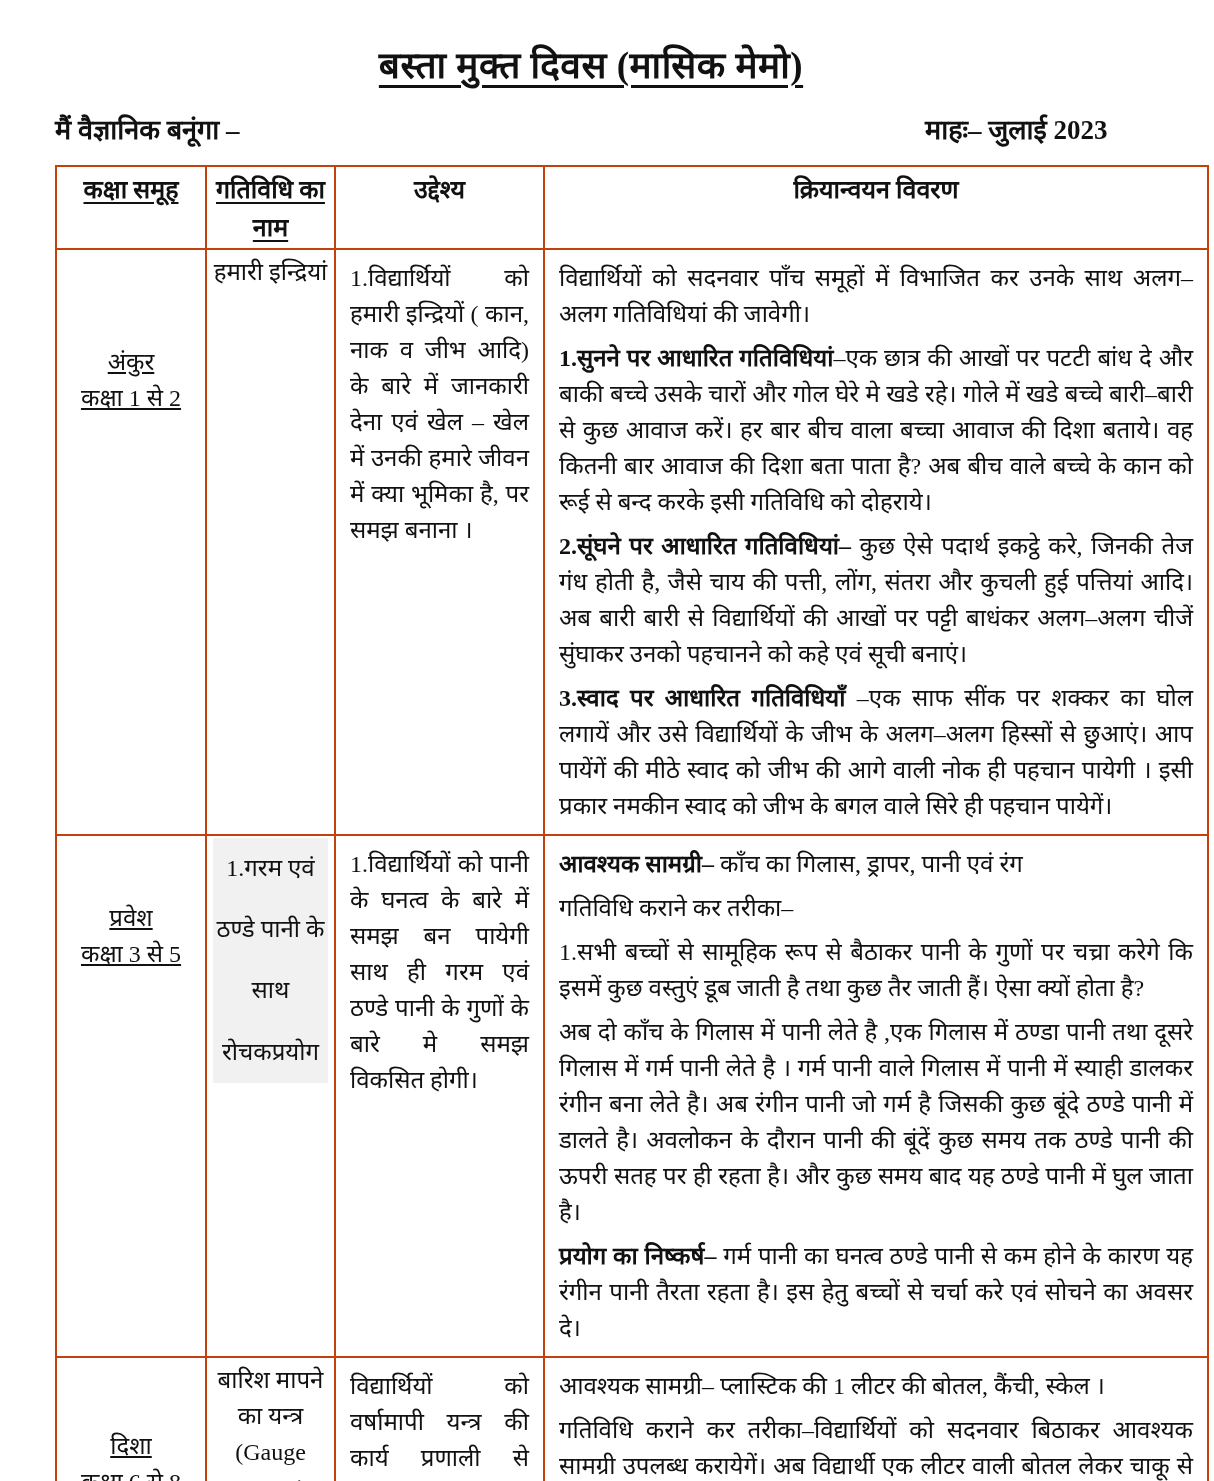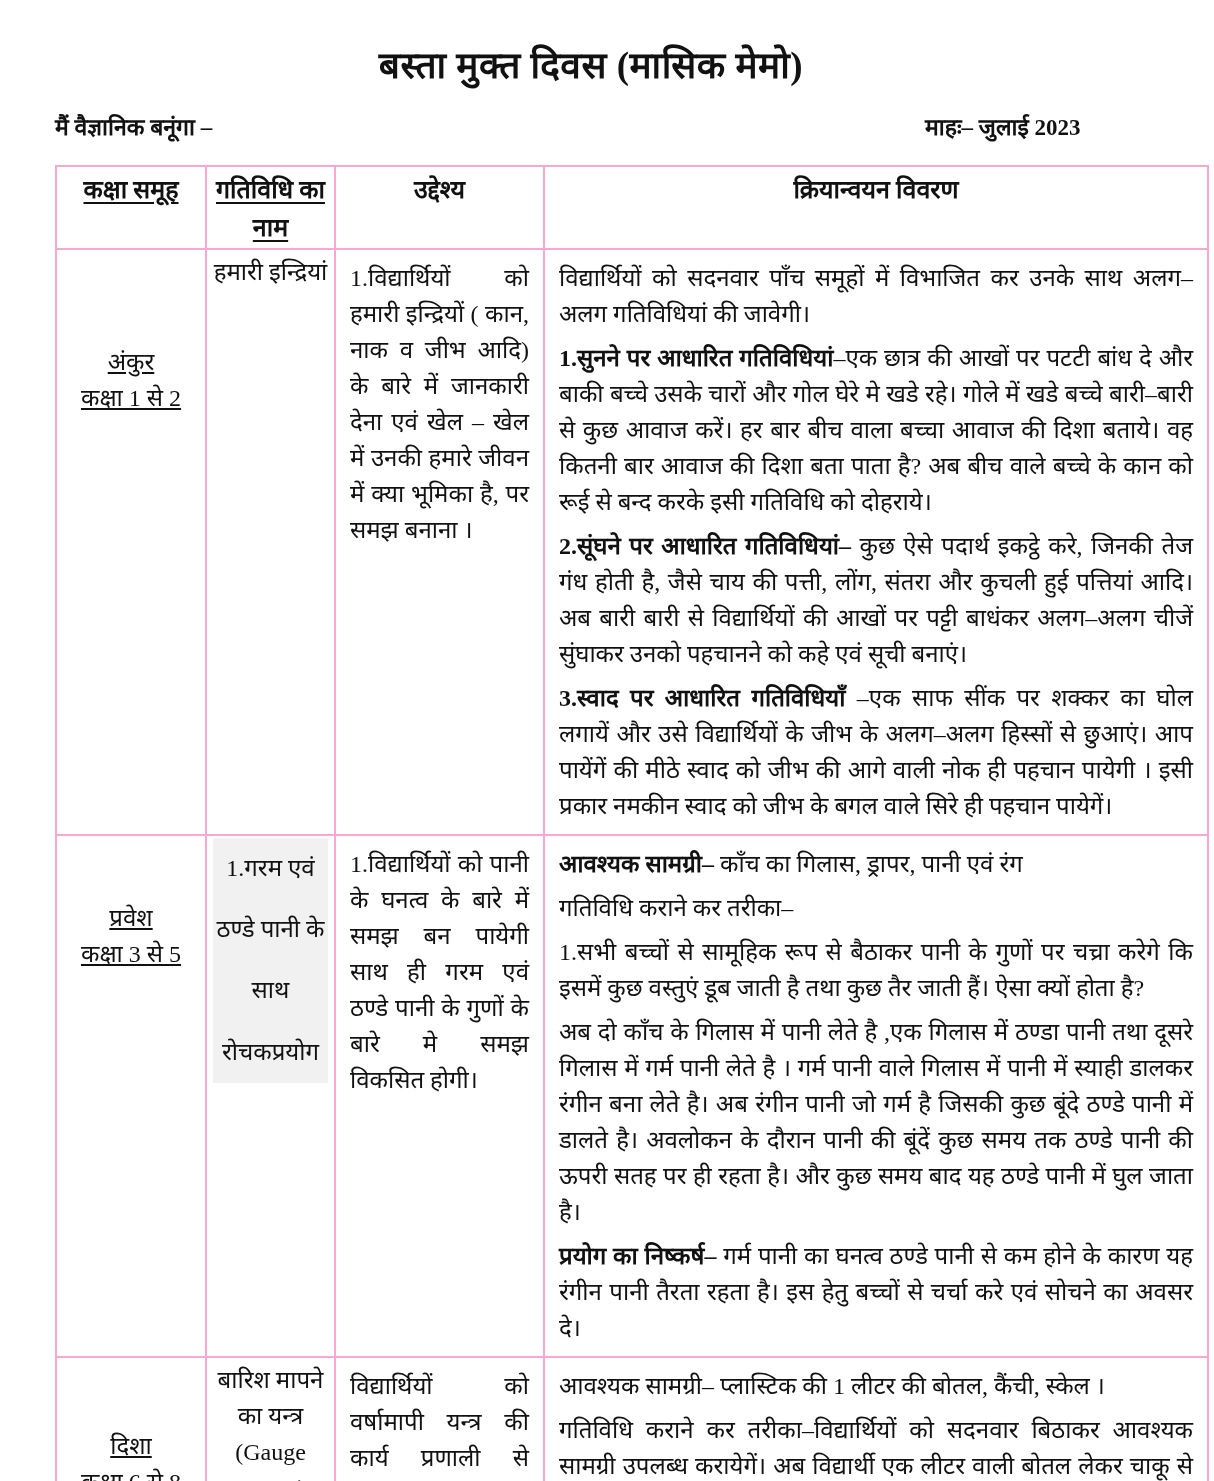--- a/index.html
+++ b/index.html
@@ -16,51 +16,52 @@
     overflow: hidden;
   }
   .doc-title {
     position: absolute;
     top: 38px;
     left: 0;
     width: 1182px;
     text-align: center;
     font-size: 37px;
     font-weight: bold;
+    text-decoration: underline;
     text-underline-offset: 7px;
     text-decoration-thickness: 3px;
     letter-spacing: 0.5px;
   }
   .sub-row {
     position: absolute;
     top: 110px;
     left: 0;
     width: 1118px;
     height: 34px;
-    font-size: 23px;
+    font-size: 27px;
     font-weight: bold;
   }
   .sub-left   { position: absolute; left: 55px;  top: 0; }
   .sub-center { position: absolute; left: 430px; top: 0; }
   .sub-right  { position: absolute; left: 925px; top: 0; }
 
   table.memo {
     position: absolute;
     left: 55px;
     top: 165px;
     width: 1152px;
     border-collapse: collapse;
     table-layout: fixed;
   }
   table.memo col.c1 { width: 150px; }
   table.memo col.c2 { width: 129px; }
   table.memo col.c3 { width: 209px; }
   table.memo col.c4 { width: 664px; }
   table.memo th, table.memo td {
-    border: 2px solid #f9a8d4;
+    border: 2px solid #c2410c;
     vertical-align: top;
     padding: 2px 6px;
     font-size: 24px;
     line-height: 1.5;
     overflow: hidden;
   }
   table.memo th {
     font-weight: bold;
     text-align: center;
     font-size: 25px;

